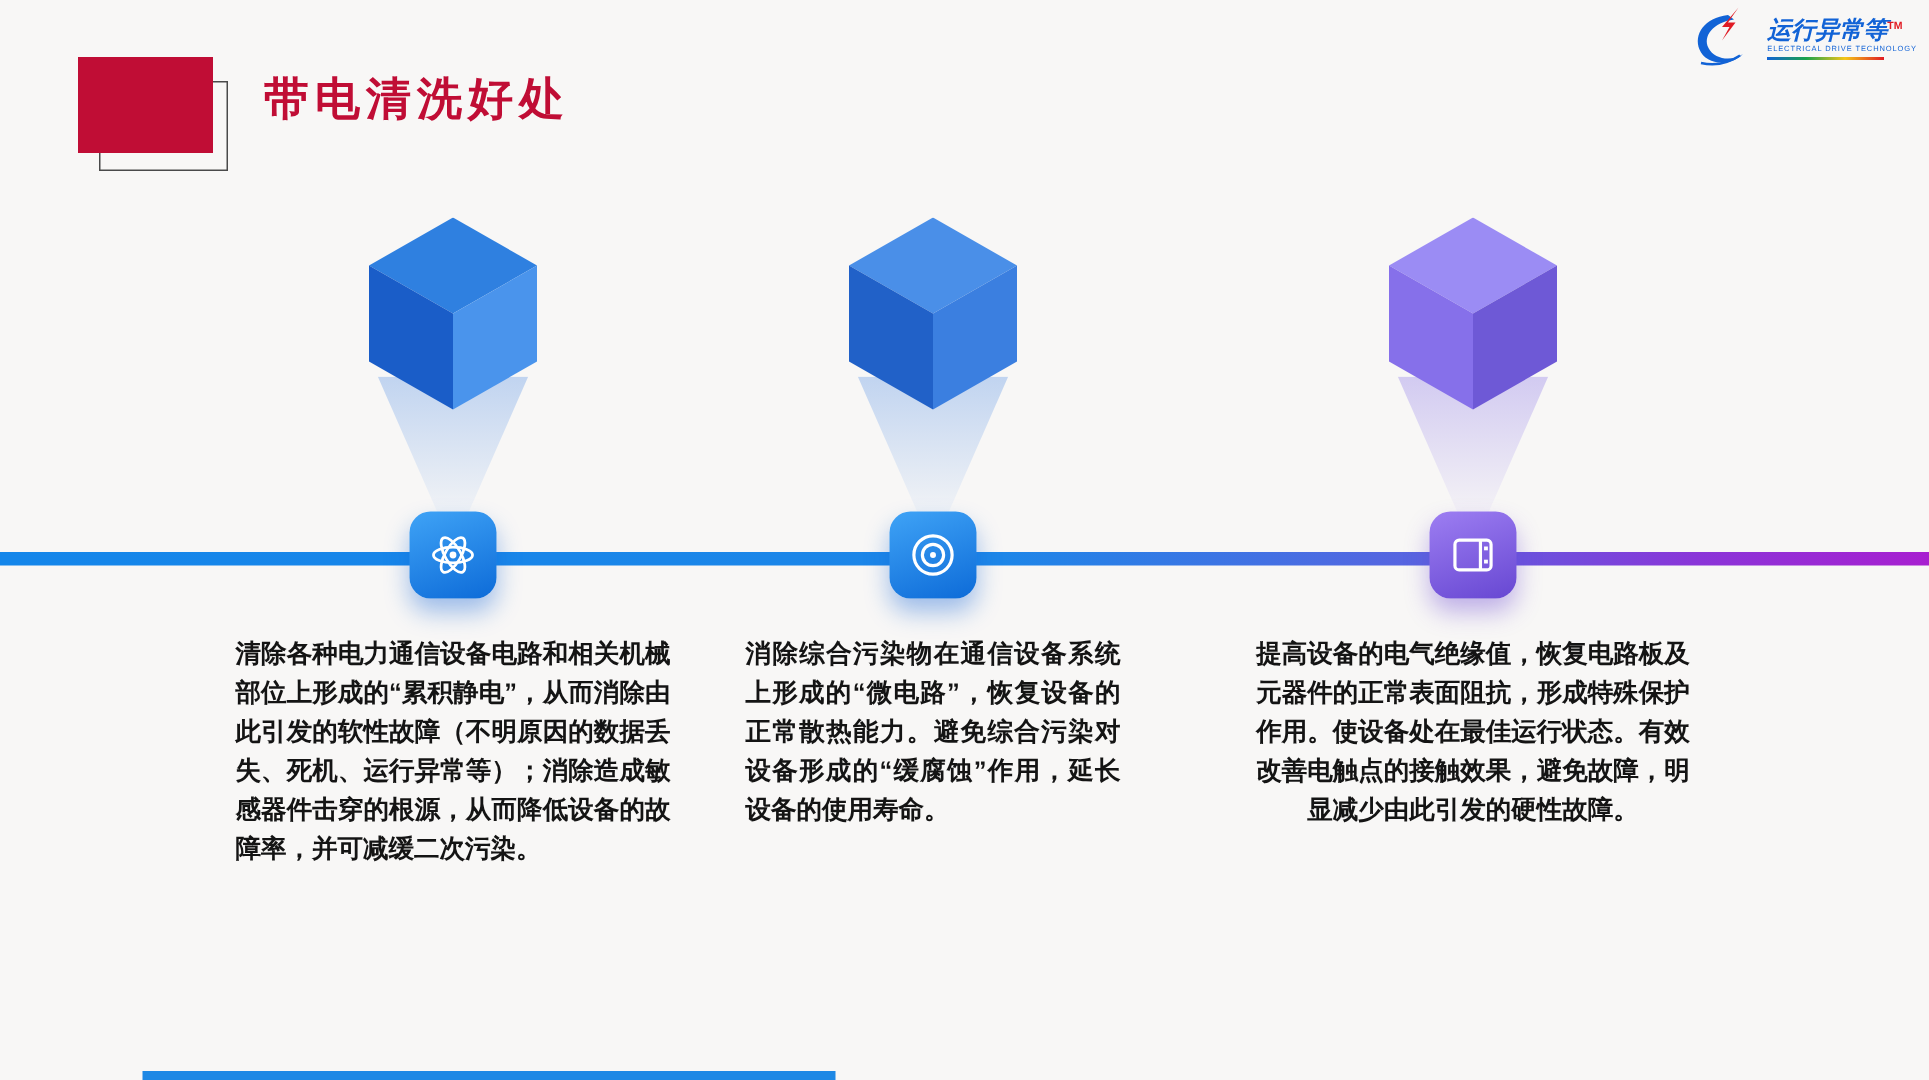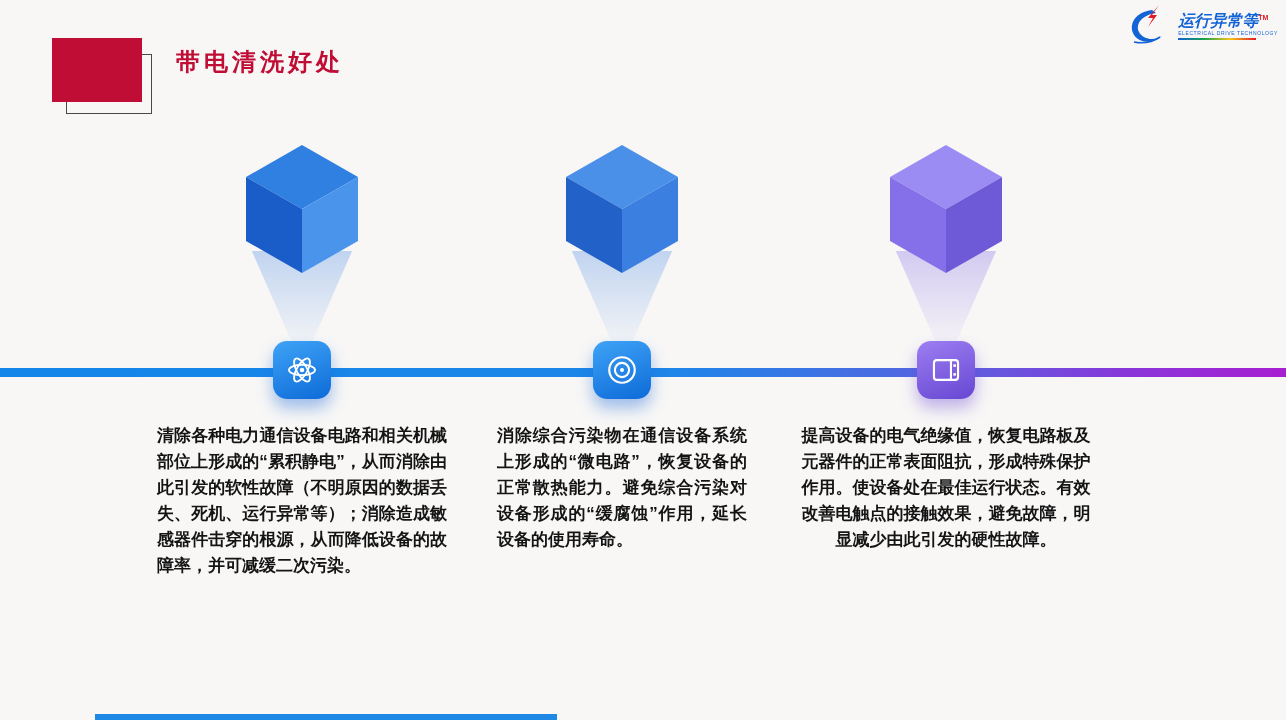--- a/index.html
+++ b/index.html
@@ -12,21 +12,21 @@
   .title-sq-outline {
     position:absolute; left:66px; top:54px; width:84px; height:58px;
     border:1.5px solid #4a4a4a; background:transparent; z-index:1;
   }
   .title-sq {
     position:absolute; left:52px; top:38px; width:90px; height:64px;
     background:#c00d35; z-index:2;
   }
   .page-title {
     position:absolute; left:176px; top:46px; margin:0;
-    font-size:24px; font-weight:bold; letter-spacing:4px; color:#c00d35;
+    font-size:30px; font-weight:bold; letter-spacing:4px; color:#c00d35;
   }
 
   
   .logo { position:absolute; right:8px; top:4px; display:flex; align-items:flex-start; gap:2px; }
   .logo-text { display:flex; flex-direction:column; align-items:flex-start; padding-top:6px; }
   .logo-brand { font-size:16px; font-weight:bold; font-style:italic; color:#1263d6; line-height:16px; white-space:nowrap; }
   .logo-tm { font-size:7px; color:#e01b24; vertical-align:super; font-style:normal; }
   .logo-sub { font-size:5px; letter-spacing:0.6px; color:#1263d6; margin-top:1px; white-space:nowrap; }
   .logo-underline { width:78px; height:2px; margin-top:2px;
     background:linear-gradient(90deg,#1263d6,#19a24a,#f5c518,#e01b24); }
@@ -34,21 +34,21 @@
   
   .timeline-bar {
     position:absolute; left:0; top:368px; width:100%; height:9px; z-index:2;
     background:linear-gradient(90deg,#1486ea 0%,#1d86e8 52%,#5a63e0 74%,#8a35d8 88%,#a81fd0 100%);
   }
 
   
   .column { position:absolute; top:145px; width:300px; height:480px; }
   .col-1 { left:152px; }
   .col-2 { left:472px; }
-  .col-3 { left:796px;text-decoration:underline; }
+  .col-3 { left:832px;text-decoration:underline; }
 
   .cube { position:absolute; top:0; left:50%; transform:translateX(-50%); z-index:1; }
 
   .beam {
     position:absolute; top:106px; left:50%; transform:translateX(-50%);
     width:114px; height:96px; z-index:0;
     clip-path:polygon(6% 0, 94% 0, 57% 100%, 43% 100%);
   }
   .beam.blue   { background:linear-gradient(180deg, rgba(147,183,235,0.55), rgba(214,228,248,0.12)); }
   .beam.purple { background:linear-gradient(180deg, rgba(172,158,236,0.50), rgba(228,222,248,0.10)); }

